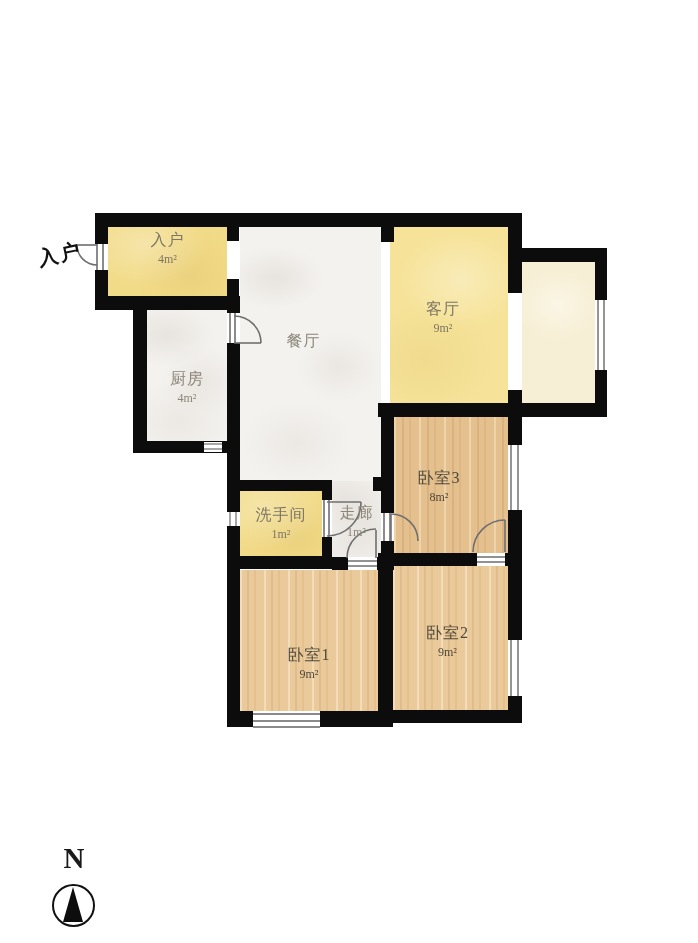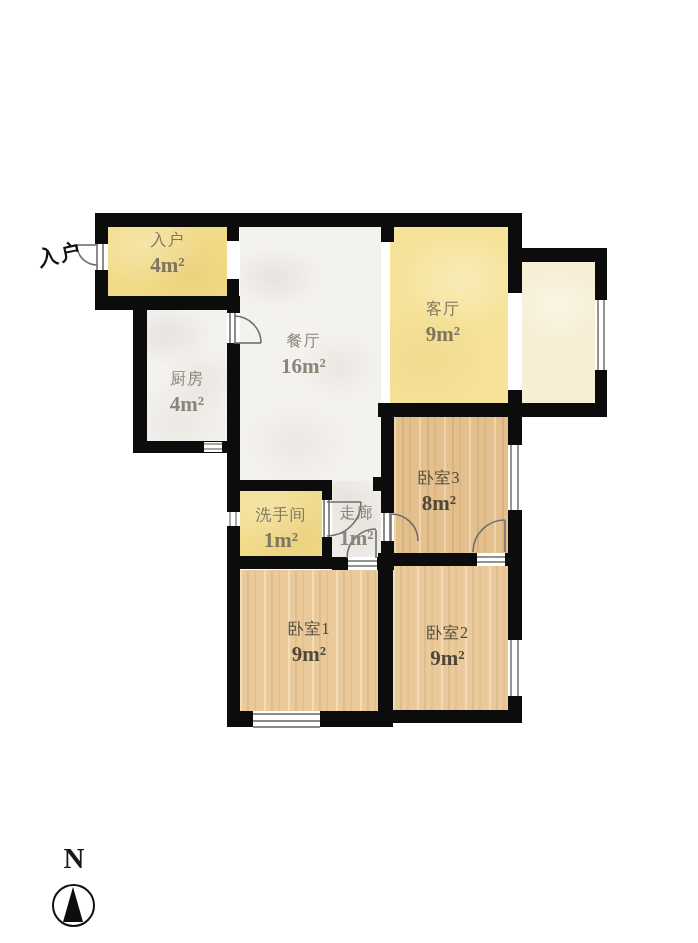--- a/index.html
+++ b/index.html
@@ -26,21 +26,21 @@
       rgba(255,244,222,.45) 0 2px, rgba(255,244,222,0) 2px 7px,
       rgba(166,117,58,.16) 7px 9px, rgba(166,117,58,0) 9px 14px,
       rgba(210,164,100,.25) 14px 16px, rgba(210,164,100,0) 16px 24px);}
   .floor.wood-deep{background:#e5c08f;
     background-image:repeating-linear-gradient(90deg,
       rgba(255,240,214,.4) 0 2px, rgba(255,240,214,0) 2px 8px,
       rgba(160,110,52,.18) 8px 10px, rgba(160,110,52,0) 10px 15px,
       rgba(206,158,94,.28) 15px 17px, rgba(206,158,94,0) 17px 25px);}
   .room-label{position:absolute;text-align:center;line-height:1.35;letter-spacing:1px;}
   .room-label .rname{font-size:16px;}
-  .room-label .rarea{font-size:21px;letter-spacing:0;font-weight:bold;}
+  .room-label .rarea{font-size:12px;letter-spacing:0;}
   .lab-light{color:#8b8679;}
   .lab-mid{color:#7d7663;}
   .lab-dark{color:#4f4839;}
   #svg-symbols{position:absolute;left:0;top:0;}
   .ext-entry-label{
     position:absolute;left:38px;top:241px;font-size:20px;font-weight:bold;color:#111;
     letter-spacing:2px;transform:rotate(-12deg);font-family:"Liberation Sans",sans-serif;
   }
   .compass{position:absolute;left:40px;top:842px;width:70px;}
   .compass-n{width:68px;text-align:center;font-size:29px;font-weight:bold;color:#1a1a1a;
@@ -176,39 +176,38 @@
   <div class="room-label lab-mid" style="left:108px;top:229px;width:119px;">
     <div class="rname">入户</div>
     <div class="rarea">4m²</div>
   </div>
   <div class="room-label lab-light" style="left:147px;top:368px;width:80px;">
     <div class="rname">厨房</div>
     <div class="rarea">4m²</div>
   </div>
   <div class="room-label lab-light" style="left:240px;top:330px;width:127px;">
     <div class="rname">餐厅</div>
-    <div class="rarea">16m²</div>
   </div>
   <div class="room-label lab-mid" style="left:390px;top:298px;width:106px;">
     <div class="rname">客厅</div>
     <div class="rarea">9m²</div>
   </div>
   <div class="room-label lab-dark" style="left:394px;top:467px;width:90px;">
     <div class="rname">卧室3</div>
     <div class="rarea">8m²</div>
   </div>
   <div class="room-label lab-mid" style="left:240px;top:504px;width:82px;">
     <div class="rname">洗手间</div>
     <div class="rarea">1m²</div>
   </div>
   <div class="room-label lab-light" style="left:332px;top:502px;width:49px;">
     <div class="rname">走廊</div>
     <div class="rarea">1m²</div>
   </div>
-  <div class="room-label lab-dark" style="left:240px;top:618px;width:138px;">
+  <div class="room-label lab-dark" style="left:240px;top:644px;width:138px;">
     <div class="rname">卧室1</div>
     <div class="rarea">9m²</div>
   </div>
   <div class="room-label lab-dark" style="left:393px;top:622px;width:109px;">
     <div class="rname">卧室2</div>
     <div class="rarea">9m²</div>
   </div>
 
   <div class="ext-entry-label">入户</div>
 

